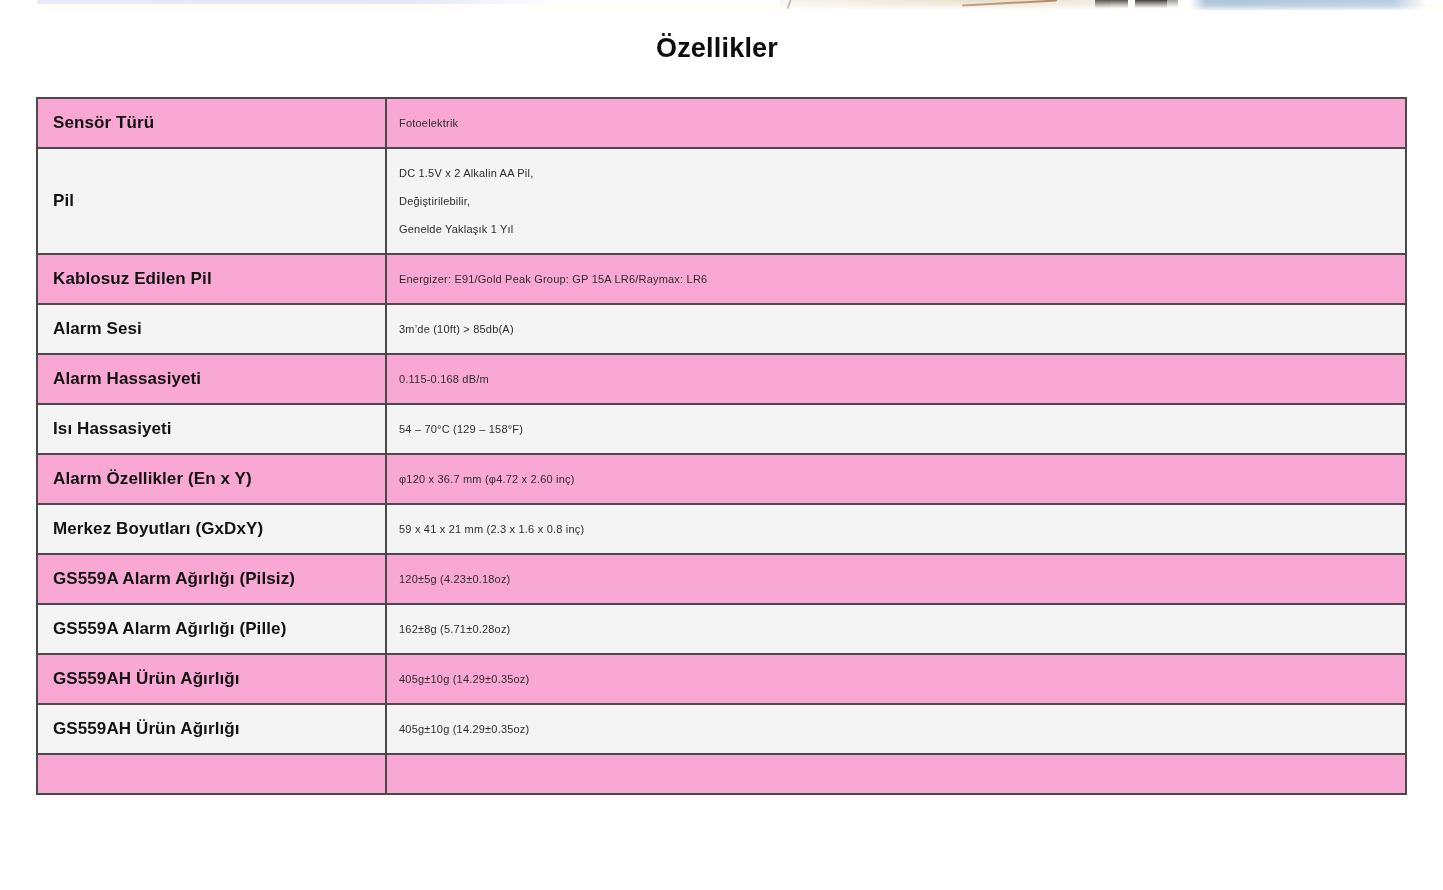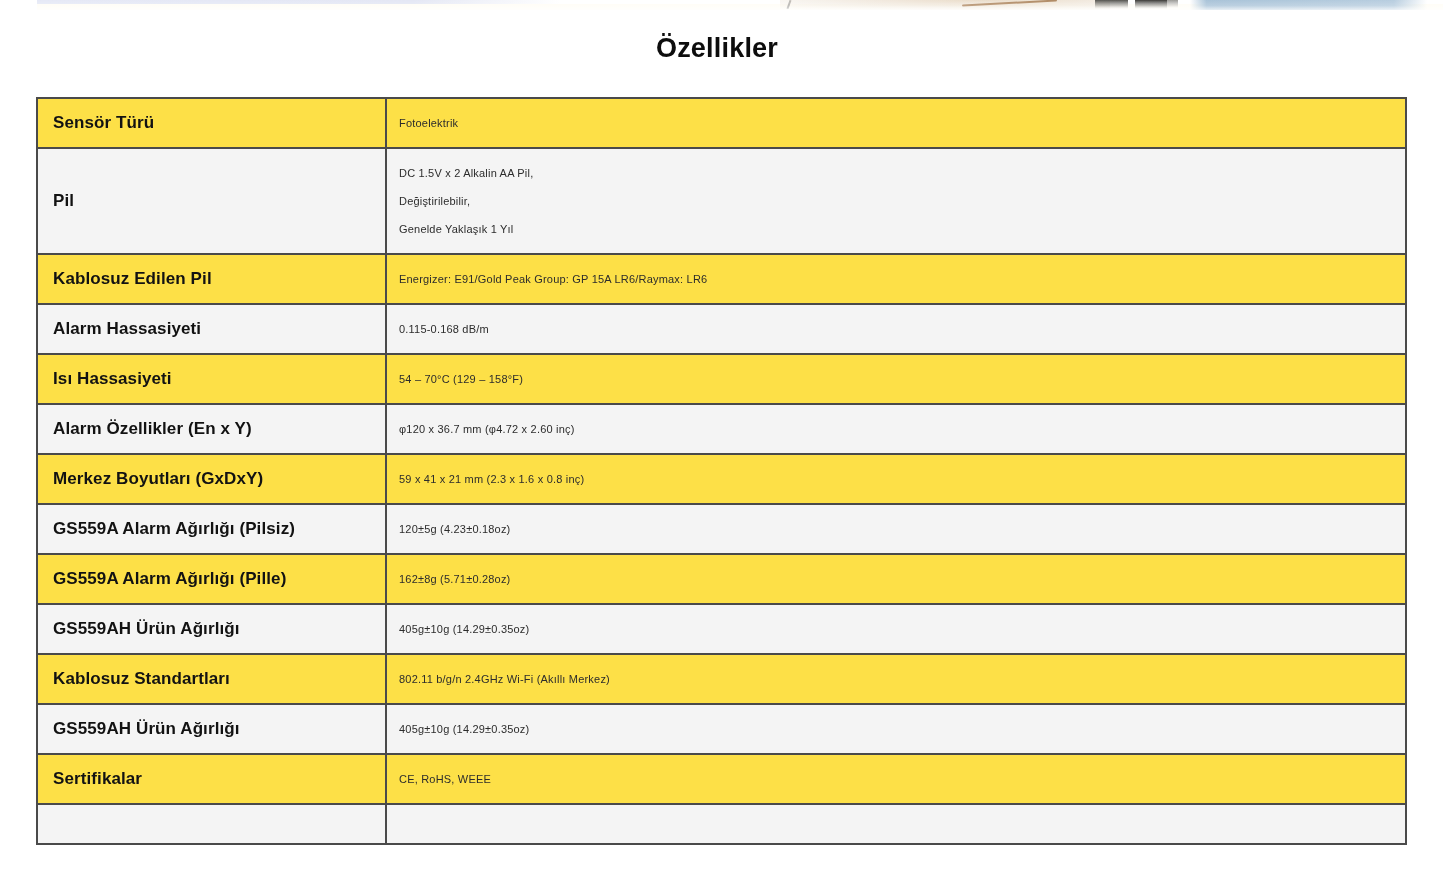--- a/index.html
+++ b/index.html
@@ -81,21 +81,21 @@
   
   .spec-table {
     margin: 34px 0 0 36px;
     width: 1371px;
     border-collapse: collapse;
     table-layout: fixed;
   }
   .spec-table td {
     border: 2px solid #4a4a4a;
     vertical-align: middle;
-    background: #fde047;
+    background: #f9a8d4;
   }
   .spec-table tr { height: 50px; }
   .spec-table tr.row-tall { height: 106px; }
   .spec-table tr.row-partial { height: 40px; }
   .spec-table tr:nth-child(even) td { background: #f4f4f4; }
   .label-cell {
     padding: 0 10px 0 15px;
     font-size: 17px;
     font-weight: bold;
     letter-spacing: 0.1px;
@@ -144,20 +144,24 @@
       <td class="label-cell">Pil</td>
       <td class="value-cell">DC 1.5V x 2 Alkalin AA Pil,
 Değiştirilebilir,
 Genelde Yaklaşık 1 Yıl</td>
     </tr>
     <tr>
       <td class="label-cell">Kablosuz Edilen Pil</td>
       <td class="value-cell">Energizer: E91/Gold Peak Group: GP 15A LR6/Raymax: LR6</td>
     </tr>
     <tr>
+      <td class="label-cell">Alarm Sesi</td>
+      <td class="value-cell">3m’de (10ft) &gt; 85db(A)</td>
+    </tr>
+    <tr>
       <td class="label-cell">Alarm Hassasiyeti</td>
       <td class="value-cell">0.115-0.168 dB/m</td>
     </tr>
     <tr>
       <td class="label-cell">Isı Hassasiyeti</td>
       <td class="value-cell">54 – 70°C (129 – 158°F)</td>
     </tr>
     <tr>
       <td class="label-cell">Alarm Özellikler (En x Y)</td>
       <td class="value-cell">φ120 x 36.7 mm (φ4.72 x 2.60 inç)</td>
@@ -172,29 +176,21 @@
     </tr>
     <tr>
       <td class="label-cell">GS559A Alarm Ağırlığı (Pille)</td>
       <td class="value-cell">162±8g (5.71±0.28oz)</td>
     </tr>
     <tr>
       <td class="label-cell">GS559AH Ürün Ağırlığı</td>
       <td class="value-cell">405g±10g (14.29±0.35oz)</td>
     </tr>
     <tr>
-      <td class="label-cell">Kablosuz Standartları</td>
-      <td class="value-cell">802.11 b/g/n 2.4GHz Wi-Fi (Akıllı Merkez)</td>
-    </tr>
-    <tr>
       <td class="label-cell">GS559AH Ürün Ağırlığı</td>
       <td class="value-cell">405g±10g (14.29±0.35oz)</td>
-    </tr>
-    <tr>
-      <td class="label-cell">Sertifikalar</td>
-      <td class="value-cell">CE, RoHS, WEEE</td>
     </tr>
     <tr class="row-partial">
       <td class="label-cell"></td>
       <td class="value-cell"></td>
     </tr>
   </tbody>
 </table>
 
 </body></html>

